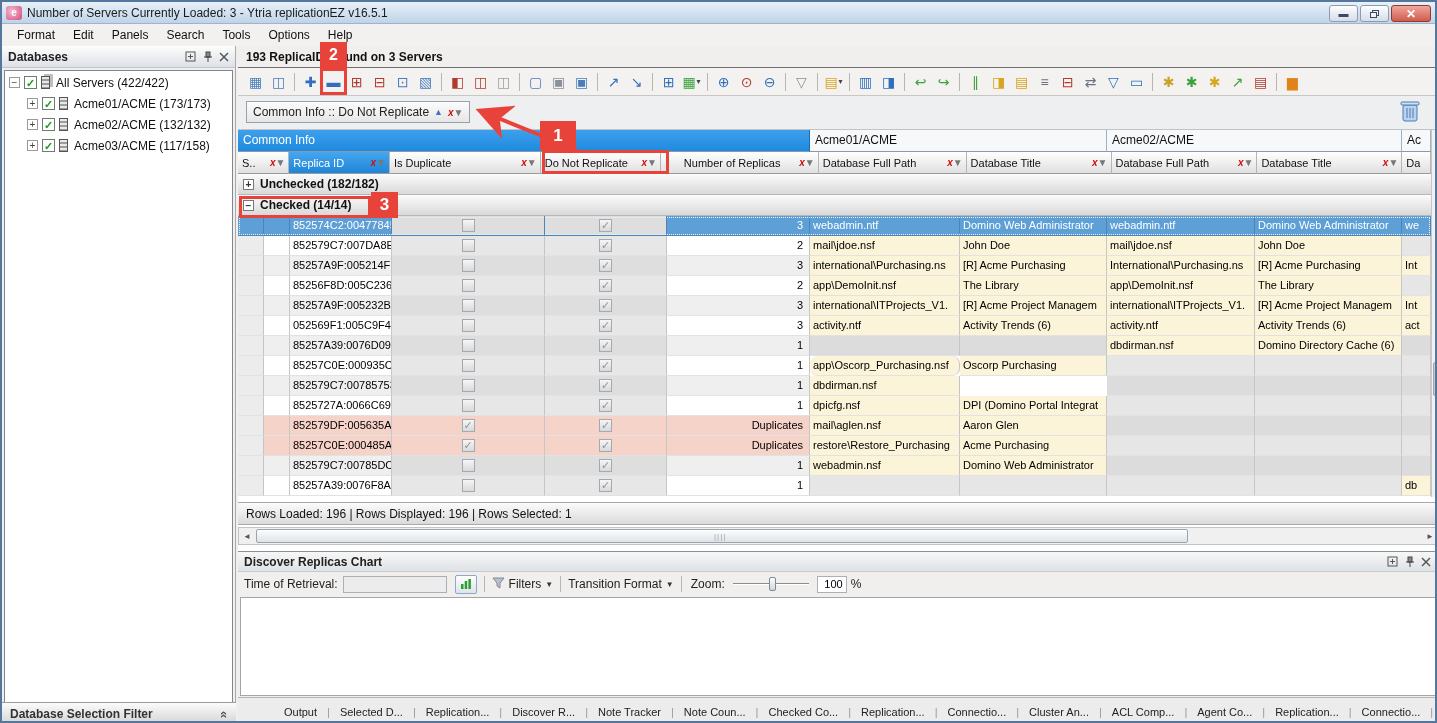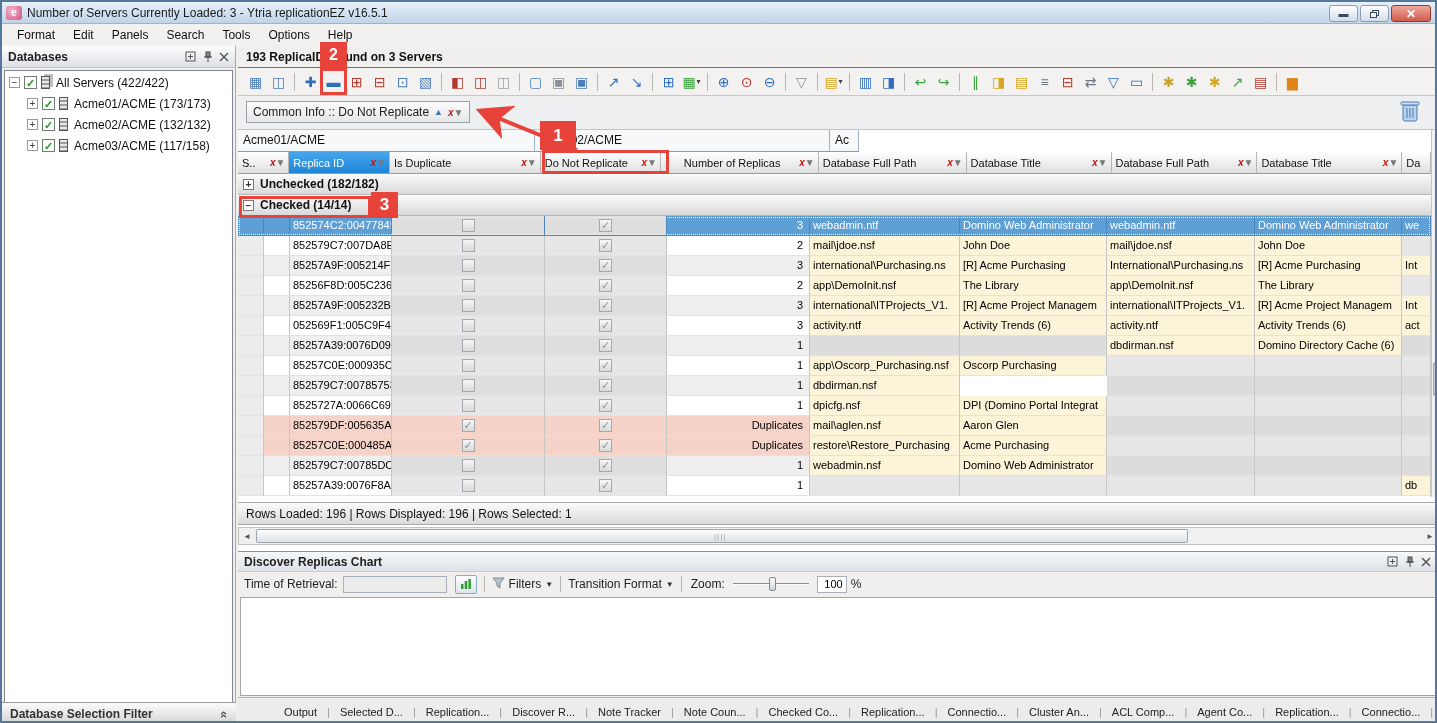--- a/index.html
+++ b/index.html
@@ -395,20 +395,21 @@
           <rect x="2" y="4" width="18" height="3" rx="1" fill="#cfe0f2" stroke="#4d7db4"></rect>
           <line x1="8" y1="10" x2="8" y2="20" stroke="#4d7db4"></line>
           <line x1="11" y1="10" x2="11" y2="20" stroke="#4d7db4"></line>
           <line x1="14" y1="10" x2="14" y2="20" stroke="#4d7db4"></line>
         </svg>
       </div>
     </div>
 
     <div id="grid">
       <div class="bandrow" id="bandrow">
+          <div class="bandc blue" style="width: 572px;">Common Info</div>
           <div class="bandc" style="width: 297px;">Acme01/ACME</div>
           <div class="bandc" style="width: 295px;">Acme02/ACME</div>
           <div class="bandc" style="width: 29px;">Ac</div>
         </div>
       <div class="hdrrow" id="hdrrow">
           <div class="hdrc" style="width: 52px;">
             <div class="lbl">S..</div>
             <div class="fxy"><span class="fx">x</span><span class="fy">▼</span></div>
           </div>
           <div class="hdrc sel" style="width: 102px;">
@@ -579,21 +580,21 @@
             <div class="c voidc" style="width: 26px;"></div>
             <div class="c " style="width: 26px;"></div>
             <div class="c " style="width: 102px;">85257C0E:000935CA</div>
             <div class="c cbc" style="width: 153px;">
               <div class="cb"></div>
             </div>
             <div class="c cbc" style="width: 122px;">
               <div class="cb ck">✓</div>
             </div>
             <div class="c num" style="width: 143px;">1</div>
-            <div class="c cream" style="width: 150px;">app\Oscorp_Purchasing.nsf</div>
+            <div class="c cream" style="width: 150px; border-radius: 8px;">app\Oscorp_Purchasing.nsf</div>
             <div class="c cream" style="width: 147px;">Oscorp Purchasing</div>
             <div class="c gray" style="width: 148px;"></div>
             <div class="c gray" style="width: 147px;"></div>
             <div class="c gray" style="width: 29px;"></div>
           </div>
           <div class="grow alt">
             <div class="c voidc" style="width: 26px;"></div>
             <div class="c " style="width: 26px;"></div>
             <div class="c " style="width: 102px;">852579C7:00785753</div>
             <div class="c cbc" style="width: 153px;">

